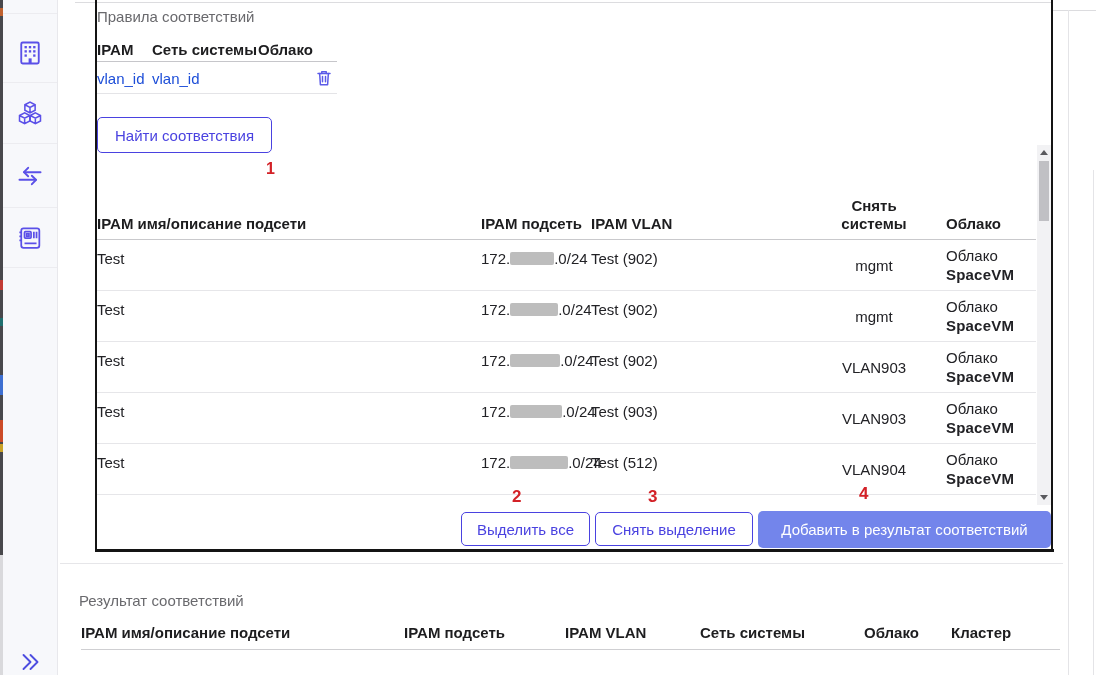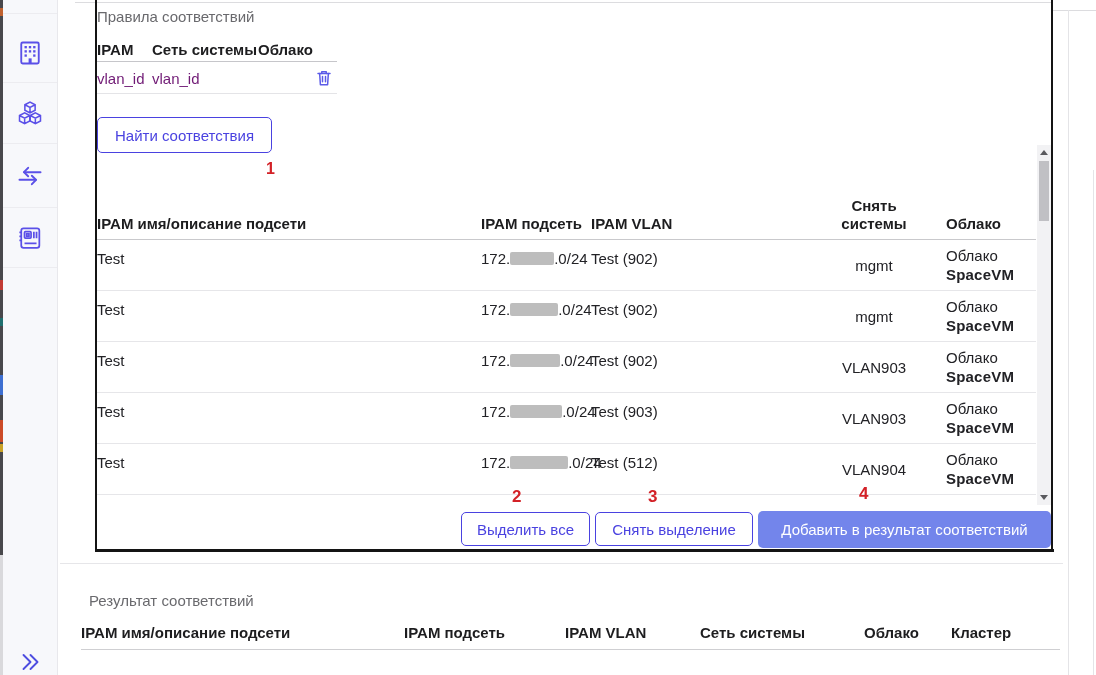--- a/index.html
+++ b/index.html
@@ -22,21 +22,21 @@
   
   .hl{background:#dcdcdf;}
   .vl{background:#e4e4e7;}
 
   
   .pborder{background:#141414;}
 
   
   .lbl{font-size:15px;color:#69696d;white-space:nowrap;}
   .bold{font-weight:700;color:#1d1d1f;}
-  .cellt{font-size:15px;color:#701a75;white-space:nowrap;}
+  .cellt{font-size:15px;color:#1d4ed8;white-space:nowrap;}
   .red{color:#d32127;font-weight:700;font-size:17px;}
 
   
   .rule-div{height:1px;}
   .trash-btn{position:absolute;left:315px;top:69px;width:18px;height:18px;color:#5b5be8;cursor:pointer;}
   .trash-btn svg{width:18px;height:18px;display:block;}
 
   .btn-outline{display:flex;align-items:center;justify-content:center;background:#fff;
     border:1.5px solid #4a42e0;border-radius:5px;color:#4a42e0;font-size:15px;
     font-family:"Liberation Sans",sans-serif;cursor:pointer;white-space:nowrap;box-sizing:border-box;}
@@ -255,21 +255,21 @@
   <div class="abs red" style="left:512px;top:487px;">2</div>
   <div class="abs red" style="left:648px;top:487px;">3</div>
   <div class="abs red" style="left:859px;top:484px;">4</div>
 
   <button class="btn-outline abs" style="left:595px;top:512px;width:158px;height:34px;">Снять выделение</button>
   <button class="btn-outline abs" style="left:461px;top:512px;width:129px;height:34px;">Выделить все</button>
   <button class="btn-fill abs" style="left:758px;top:511px;width:293px;height:37px;">Добавить в результат соответствий</button>
 
   <div class="abs" style="left:60px;top:563px;width:1003px;height:1px;background:#e6e6e9;"></div>
 
-  <div class="abs lbl" style="left:89px;top:592px;text-align:center;">Результат соответствий</div>
+  <div class="abs lbl" style="left:79px;top:592px;text-align:center;">Результат соответствий</div>
   <div class="rhead" style="left:81px;">IPAM имя/описание подсети</div>
   <div class="rhead" style="left:404px;">IPAM подсеть</div>
   <div class="rhead" style="left:565px;">IPAM VLAN</div>
   <div class="rhead" style="left:700px;">Сеть системы</div>
   <div class="rhead" style="left:864px;">Облако</div>
   <div class="rhead" style="left:951px;">Кластер</div>
   <div class="abs" style="left:81px;top:649px;width:979px;height:1px;background:#cfcfd2;"></div>
 
 </div>
 

